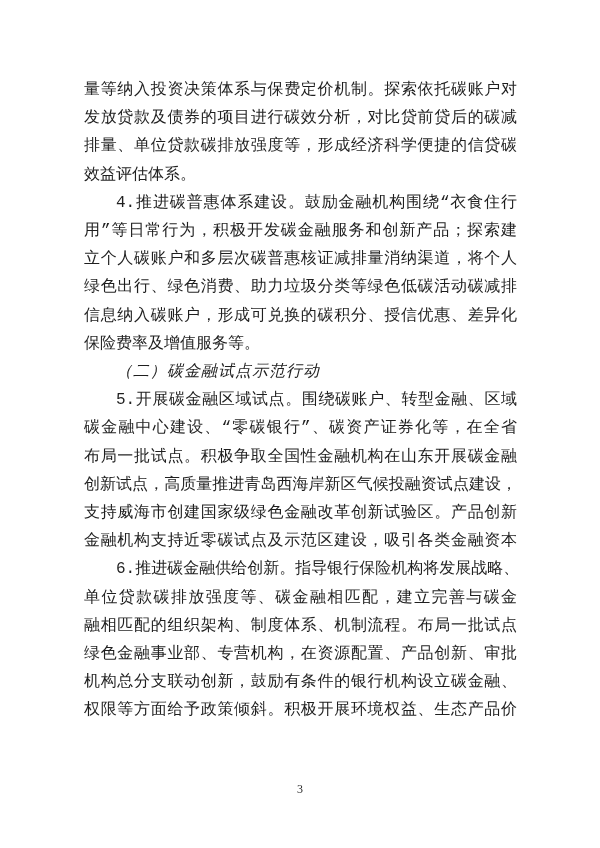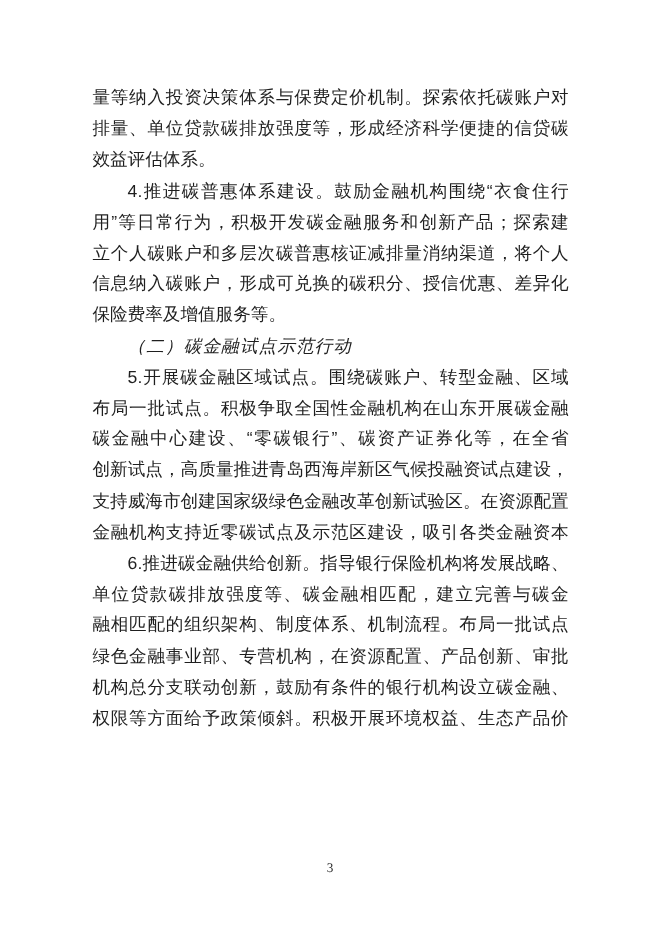--- a/index.html
+++ b/index.html
@@ -17,21 +17,21 @@
     width: 600px;
     height: 848px;
     background: #ffffff;
     overflow: hidden;
   }
   .text-block {
     position: absolute;
     left: 84px;
     top: 76px;
     width: 433px;
-    font-family: Liberation Sans, sans-serif;
+    font-family: Liberation Mono, monospace;
     font-size: 16px;
     line-height: 28.2px;
     color: #1f1f1f;
     -webkit-font-smoothing: antialiased;
   }
   p.line {
     margin: 0;
     padding: 0;
     white-space: nowrap;
     text-align: justify;
@@ -62,33 +62,35 @@
     font-size: 12px;
     color: #2a2a2a;
   }
 </style>
 </head>
 <body>
 
 <div class="sheet">
   <main class="text-block">
       <p class="line">量等纳入投资决策体系与保费定价机制。探索依托碳账户对</p>
+      <p class="line">发放贷款及债券的项目进行碳效分析，对比贷前贷后的碳减</p>
       <p class="line">排量、单位贷款碳排放强度等，形成经济科学便捷的信贷碳</p>
       <p class="line no-stretch">效益评估体系。</p>
       <p class="line indent">4.推进碳普惠体系建设。鼓励金融机构围绕“衣食住行</p>
       <p class="line">用”等日常行为，积极开发碳金融服务和创新产品；探索建</p>
       <p class="line">立个人碳账户和多层次碳普惠核证减排量消纳渠道，将个人</p>
+      <p class="line">绿色出行、绿色消费、助力垃圾分类等绿色低碳活动碳减排</p>
       <p class="line">信息纳入碳账户，形成可兑换的碳积分、授信优惠、差异化</p>
       <p class="line no-stretch">保险费率及增值服务等。</p>
       <p class="line indent no-stretch heading">（二）碳金融试点示范行动</p>
       <p class="line indent">5.开展碳金融区域试点。围绕碳账户、转型金融、区域</p>
+      <p class="line">碳金融中心建设、“零碳银行”、碳资产证券化等，在全省</p>
       <p class="line">布局一批试点。积极争取全国性金融机构在山东开展碳金融</p>
-      <p class="line">碳金融中心建设、“零碳银行”、碳资产证券化等，在全省</p>
       <p class="line">创新试点，高质量推进青岛西海岸新区气候投融资试点建设，</p>
-      <p class="line">支持威海市创建国家级绿色金融改革创新试验区。在资源配置</p>
+      <p class="line">支持威海市创建国家级绿色金融改革创新试验区。产品创新</p>
       <p class="line">金融机构支持近零碳试点及示范区建设，吸引各类金融资本</p>
       <p class="line indent">6.推进碳金融供给创新。指导银行保险机构将发展战略、</p>
       <p class="line">单位贷款碳排放强度等、碳金融相匹配，建立完善与碳金</p>
       <p class="line">融相匹配的组织架构、制度体系、机制流程。布局一批试点</p>
       <p class="line">绿色金融事业部、专营机构，在资源配置、产品创新、审批</p>
       <p class="line">机构总分支联动创新，鼓励有条件的银行机构设立碳金融、</p>
       <p class="line">权限等方面给予政策倾斜。积极开展环境权益、生态产品价</p>
     </main>
   <div class="page-footer">
     <span>3</span>

